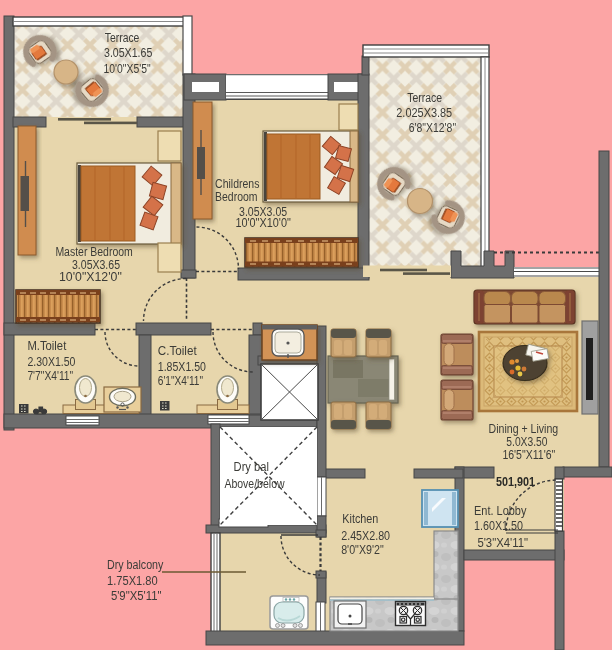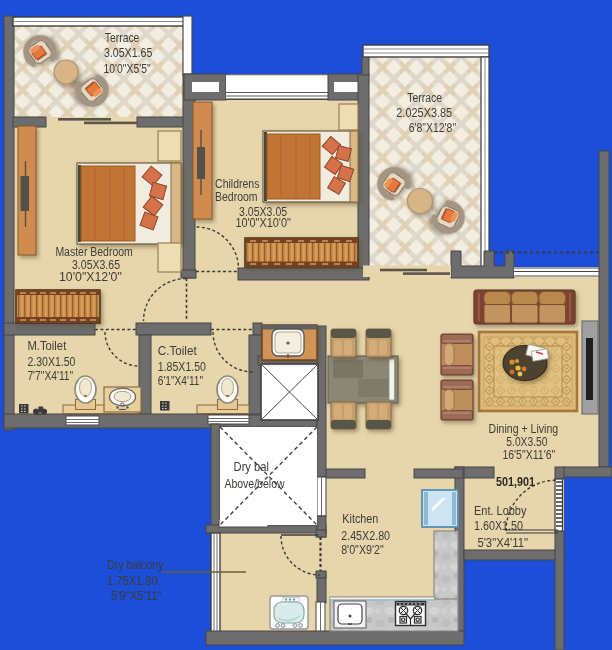--- a/index.html
+++ b/index.html
@@ -1,16 +1,16 @@
 <!DOCTYPE html>
 <html><head>
 <meta charset="utf-8">
 <style>
 html,body{margin:0;padding:0;background:#fff;}
-#plan{position:relative;width:612px;height:650px;background:#1d4ed8;font-family:"Liberation Sans",sans-serif;overflow:hidden;}
+#plan{position:relative;width:612px;height:650px;background:#fca5a5;font-family:"Liberation Sans",sans-serif;overflow:hidden;}
 #plan svg{position:absolute;left:0;top:0;}
 text{font-family:"Liberation Sans",sans-serif;font-size:12.5px;fill:#3c3c38;}
 .b{font-weight:bold;fill:#2a2a26;}
 </style>
 </head>
 <body>
 <div id="plan">
 <svg width="612" height="650" viewBox="0 0 612 650">
 <defs>
 <path id="xg" d="M-7.7 -2.2 L-2.2 -2.2 L-2.2 -7.7 L2.2 -7.7 L2.2 -2.2 L7.7 -2.2 L7.7 2.2 L2.2 2.2 L2.2 7.7 L-2.2 7.7 L-2.2 2.2 L-7.7 2.2 Z"></path>

